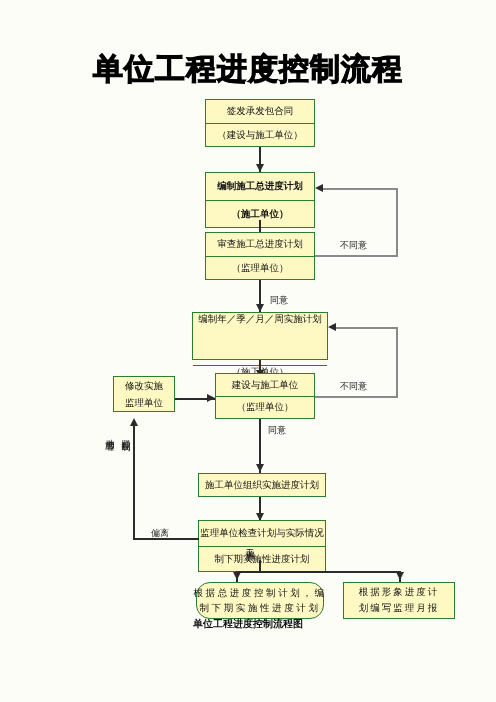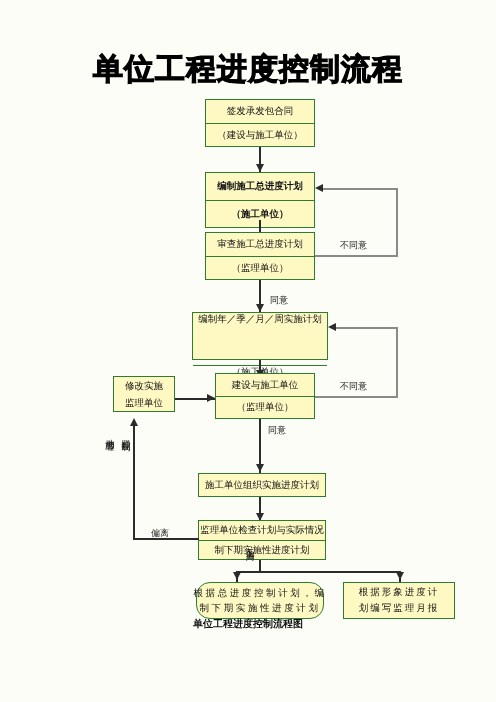--- a/index.html
+++ b/index.html
@@ -199,21 +199,21 @@
   <div class="arrow-d" style="left:256px; top:464px;"></div>
   <div class="elabel" style="left:268px; top:424px;">同意</div>
 
   <div class="box" style="left:198px; top:473px; width:128px; height:24px;">
     <div class="row">施工单位组织实施进度计划</div>
   </div>
 
   <div class="ln v dark" style="left:259px; top:497px; height:24px;"></div>
   <div class="arrow-d" style="left:256px; top:513px;"></div>
 
-  <div class="box" style="left:198px; top:520px; width:128px; height:40px;">
+  <div class="box" style="left:198px; top:520px; width:128px; height:52px;">
     <div class="row">监理单位检查计划与实际情况</div>
     <div class="row divider">制下期实施性进度计划</div>
   </div>
 
   <div class="ln h dark" style="left:133px; top:538px; width:66px;"></div>
   <div class="ln v dark" style="left:133px; top:425px; height:114px;"></div>
   <div class="arrow-u" style="left:130px; top:418px;"></div>
   <div class="elabel" style="left:151px; top:527px;">偏离</div>
 
   <div class="vlabel" style="left:103px; top:432px;">动态管理</div>

